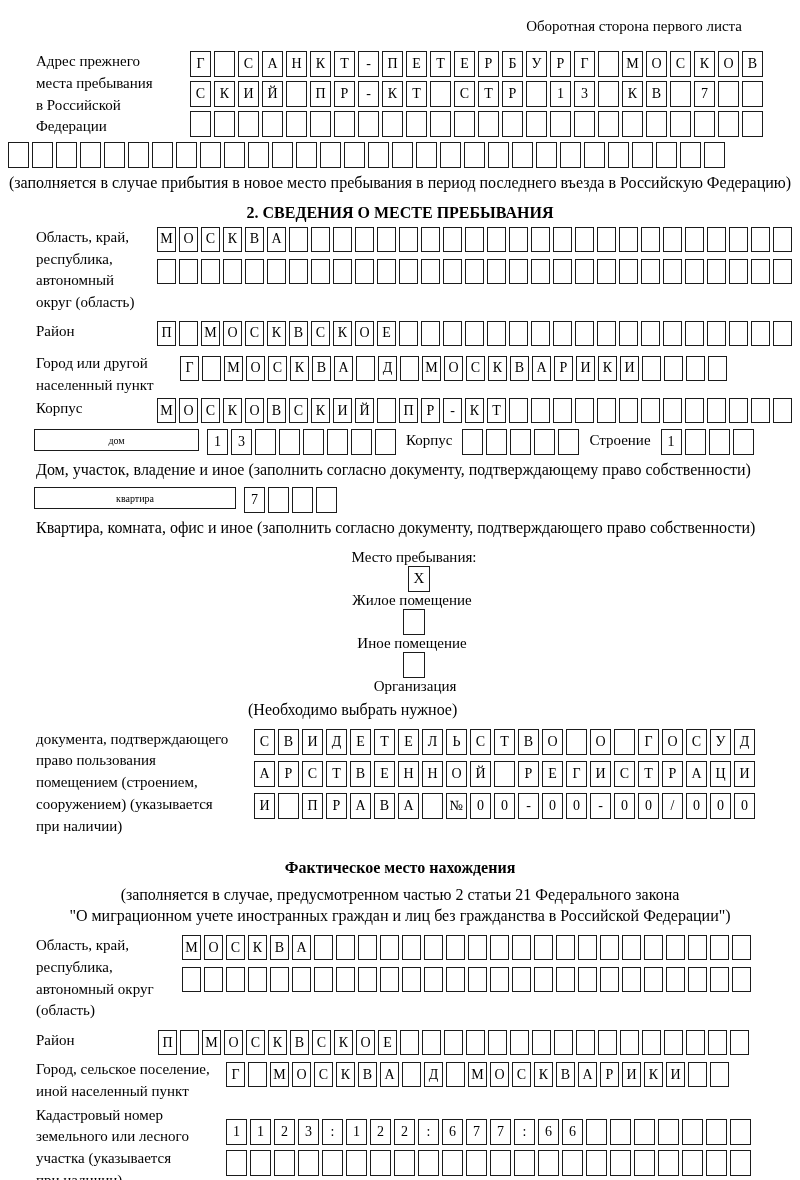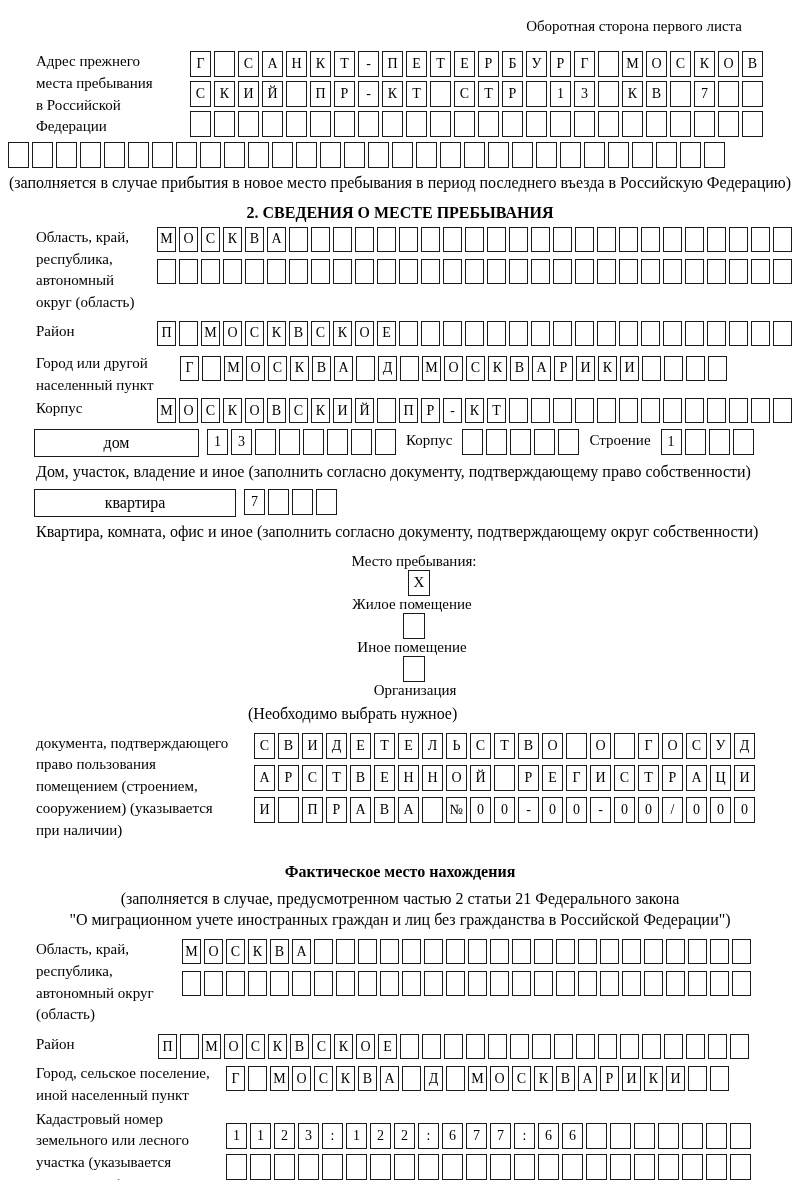--- a/index.html
+++ b/index.html
@@ -29,23 +29,23 @@
     border: 1.6px solid #1b1b1b;
     display: flex; align-items: center; justify-content: center;
     font-size: 14px; background: #fff;
   }
   .lg .cell { width: 21px; height: 26px; }
 
   .note { font-size: 16px; text-align: center; margin-top: 5px; line-height: 1.3; }
   .h-section { font-weight: bold; text-align: center; font-size: 16px; margin-top: 10px; }
 
   .bigbox {
-    border: 1.8px solid #1b1b1b; height: 28px;
+    border: 1.8px solid #1b1b1b; height: 22px;
     display: flex; align-items: center; justify-content: center;
-    flex: 0 0 auto; font-size: 16px;
+    flex: 0 0 auto; font-size: 10px;
   }
   .inline-label { padding: 3px 10px 0 10px; white-space: nowrap; }
 
   .checkbox {
     width: 22px; height: 26px; border: 1.7px solid #1b1b1b;
     display: inline-flex; align-items: center; justify-content: center;
     font-size: 15px; flex: 0 0 auto;
   }
   .stay-row { display: flex; align-items: center; margin-top: 10px; margin-left: 28px; flex-direction: column; }
   .stay-row .opt-label { margin: 0 14px 0 10px; }
@@ -395,21 +395,21 @@
 
   <div class="formrow" style="margin-top:6px; margin-left:26px;">
     <div class="bigbox" style="width:202px;">квартира</div>
     <div class="cells lg" style="margin-left:8px;">
         <span class="cell">7</span>
         <span class="cell"></span>
         <span class="cell"></span>
         <span class="cell"></span>
       </div>
   </div>
-  <div class="note" style="text-align:left; margin-left:28px;">Квартира, комната, офис и иное (заполнить согласно документу, подтверждающему округ собственности)</div>
+  <div class="note" style="text-align:left; margin-left:28px;">Квартира, комната, офис и иное (заполнить согласно документу, подтверждающего право собственности)</div>
 
   <div class="stay-row">
     <span>Место пребывания:</span>
     <span class="checkbox" style="margin-left:10px;">X</span>
     <span class="opt-label">Жилое помещение</span>
     <span class="checkbox"></span>
     <span class="opt-label">Иное помещение</span>
     <span class="checkbox"></span>
     <span class="opt-label" style="margin-left:16px;">Организация</span>
   </div>

